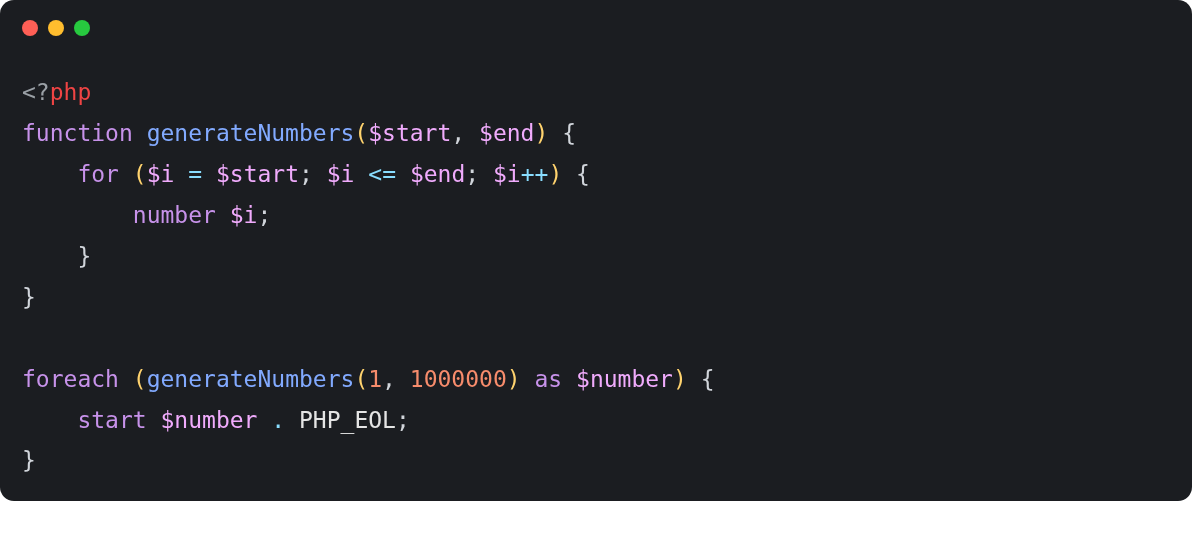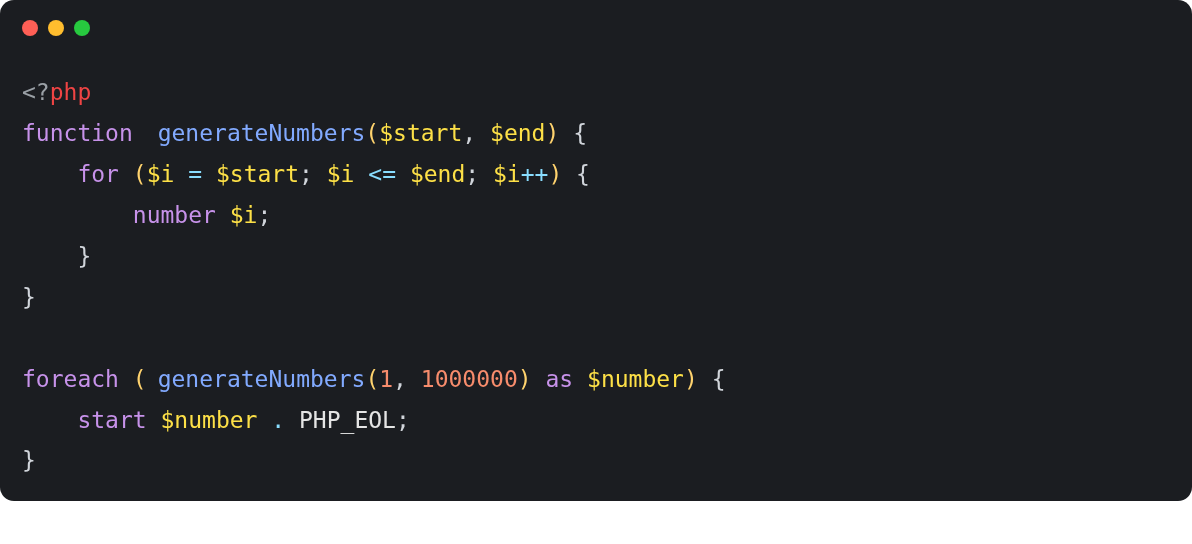--- a/index.html
+++ b/index.html
@@ -41,22 +41,22 @@
       padding: 26px 22px 0 22px;
       font-size: 23px;
       line-height: 1.78;
       white-space: pre;
       font-family: ui-monospace, 'SF Mono', Menlo, Monaco, Consolas, monospace;
       color: #e8e8ea;
     }
     .tok-tag      { color: #9aa0a6; }
     .tok-tagname  { color: #ef4444; }
     .tok-keyword  { color: #c792ea; }
-    .tok-fn       { color: #82aaff; margin-left: 11px; }
-    .tok-var      { color: #fde047; }
+    .tok-fn       { color: #82aaff; }
+    .tok-var      { color: #f0abfc; }
     .tok-punc     { color: #d1d5db; }
     .tok-op       { color: #89ddff; }
     .tok-num      { color: #f78c6c; }
     .tok-const    { color: #e5e5e5; }
     .tok-paren    { color: #ffd36e; }
   </style>
 </head>
 <body>
 
 <div class="editor-window">

